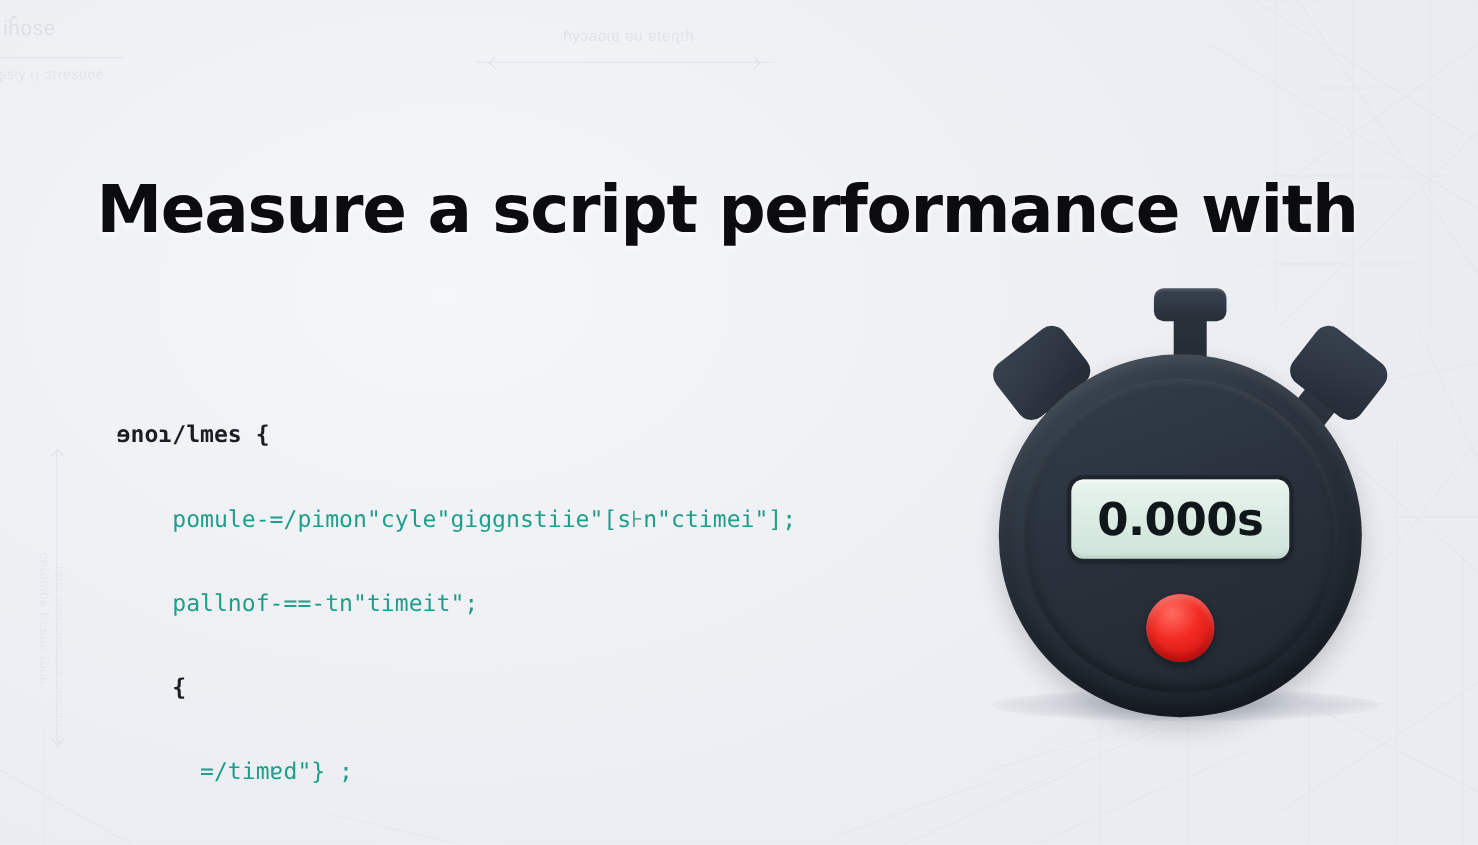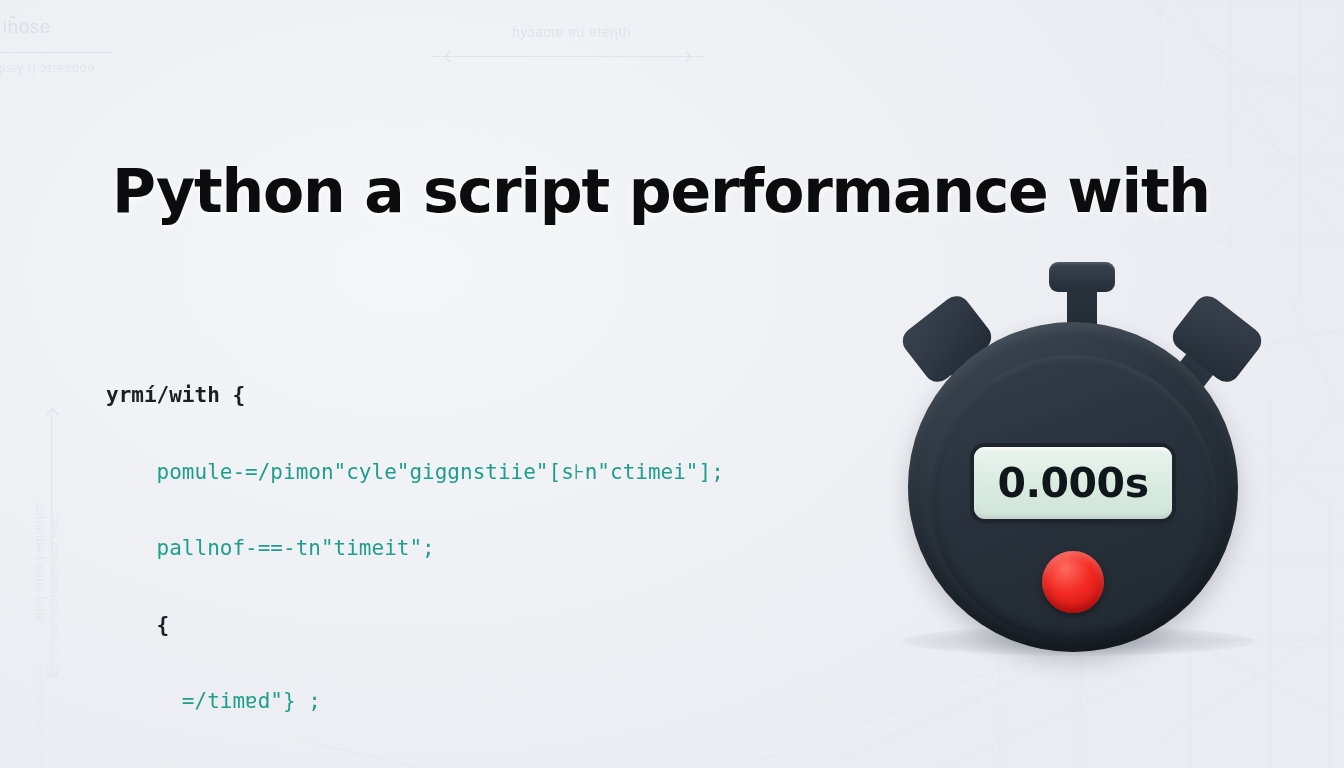--- a/index.html
+++ b/index.html
@@ -235,21 +235,21 @@
     background:
       linear-gradient(150deg, #3f4a56 0%, #2c353f 38%, #222a33 70%, #1a212a 100%);
     box-shadow:
       inset 0 6px 12px rgba(255,255,255,0.10),
       inset 0 -10px 18px rgba(0,0,0,0.42),
       0 10px 22px rgba(40,48,60,0.22);
   }
   .body-inner {
     position: absolute;
     left: 22px;
-    top: 33px;
+    top: 22px;
     width: 286px;
     height: 286px;
     border-radius: 50%;
     background:
       linear-gradient(160deg, #333d49 0%, #29323c 45%, #202831 100%);
     box-shadow:
       inset 0 3px 7px rgba(255,255,255,0.09),
       inset 0 -6px 12px rgba(0,0,0,0.38);
   }
   .lcd {
@@ -339,25 +339,25 @@
   <div class="wm wm-tl-2">ɯʂsɩy ɩɿ ɔɪresɑɑe</div>
 
   <div class="wm wm-top-center">ɦyɔaɑɩɐ ɐu ɐteɳth</div>
   <div class="wm-center-rule"></div>
 
   <div class="v-rule"></div>
   <div class="wm wm-vert">ɘnoɿ ɘnɘɔ ɿ ɘqɯoɿuɔ</div>
   <div class="wm wm-vert second">ɘnn ɿnɘɯɑ ɘɘɔɿɯɯɘnɘɑɔ ɘnɘɿ</div>
 
   <h1 class="headline">
-    <span class="l1">Python a script performance with</span>
+    <span class="l1">Measure a script performance with</span>
   </h1>
 
   <div class="code">
-    <span class="ln dk">yrmí/with {</span>
+    <span class="ln dk">ɘnoɿ/lmes {</span>
     <span class="ln kw">    pomule-=/pimon"cyle"giggnstiie"[s⊦n"ctimei"];</span>
     <span class="ln kw">    pallnof-==-tn"timeit";</span>
     <span class="ln dk">    {</span>
     <span class="ln kw">      =/timɐd"} ;</span>
     <span class="ln kw2">       fplnoc =aɛoed.¡|g1|)((int";</span>
     
     
     
     
     

